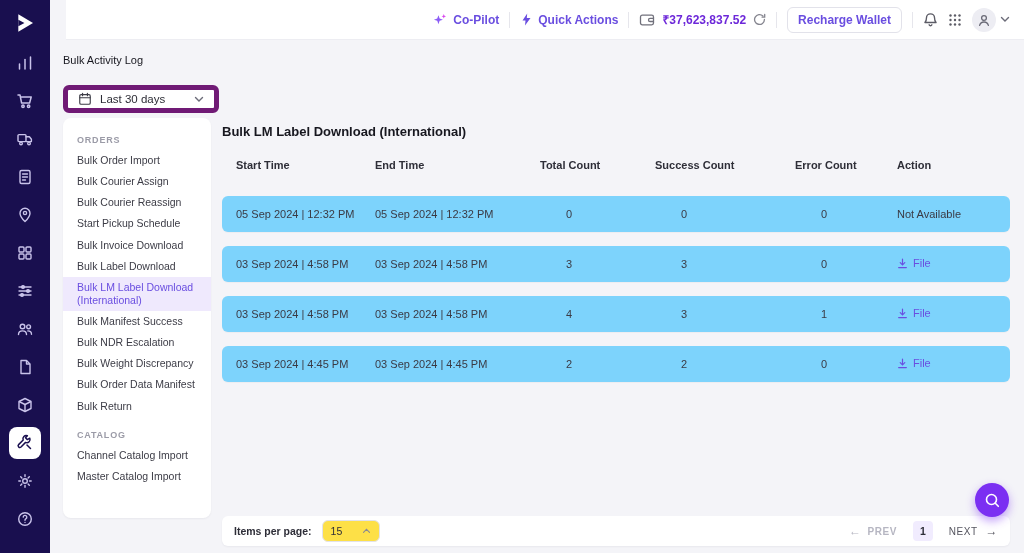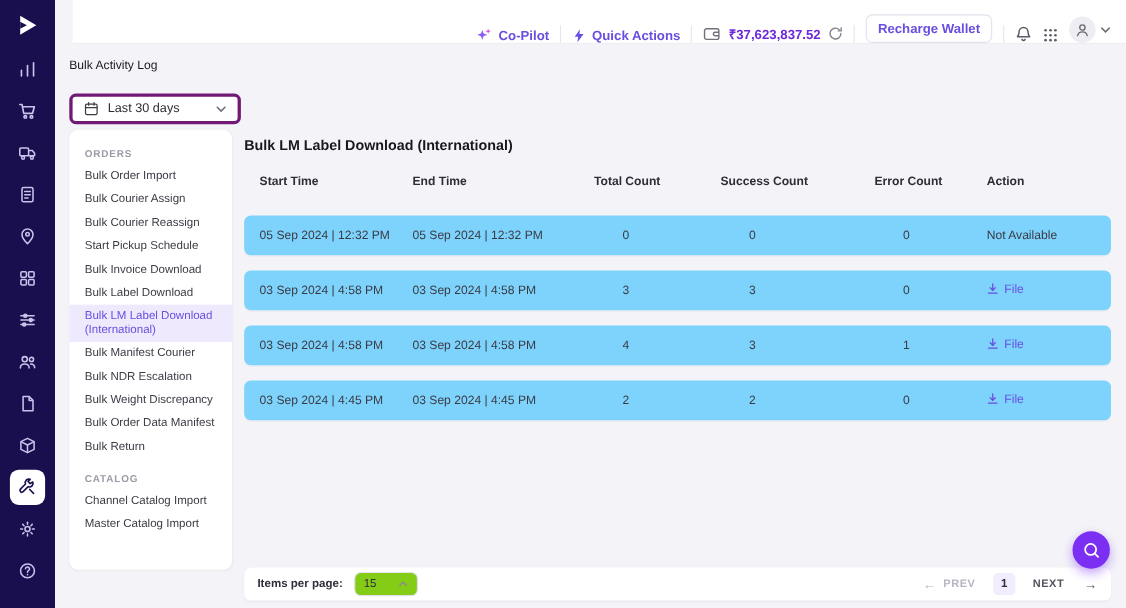--- a/index.html
+++ b/index.html
@@ -24,41 +24,41 @@
     display:flex; align-items:center; justify-content:center;
     cursor:pointer; border-radius:8px;
   }
   .side-icon.active { width:32px; height:32px; margin:3px 0; background:#ffffff; }
   .logo-tile { width:38px; height:34px; display:flex; align-items:center; justify-content:center; margin-bottom:4px; }
 
   
   .topbar {
     position:absolute; left:66px; right:0; top:0; height:40px;
     background:#ffffff; border-bottom:1px solid #ededf2;
-    display:flex; align-items:flex-end; justify-content:flex-end;
+    display:flex; align-items:center; justify-content:flex-end;
     gap:10px; padding:0 14px; font-size:12px;
   }
   .tb-link { display:flex; align-items:center; gap:6px; color:#6a4ee0; font-weight:600; cursor:pointer; white-space:nowrap; }
   .tb-divider { width:1px; height:16px; background:#e6e6ec; }
   .wallet-group { display:flex; align-items:center; gap:7px; }
   .wallet-amount { color:#6d28d9; font-weight:700; font-size:12px; }
   .recharge-btn {
     border:1px solid #e2e2ea; background:#fff; border-radius:6px;
     padding:5px 10px; color:#6a4ee0; font-weight:600; font-size:12px; cursor:pointer;
     font-family:"Liberation Sans", sans-serif;
   }
   .icon-btn { display:flex; align-items:center; justify-content:center; cursor:pointer; }
   .avatar-group { display:flex; align-items:center; gap:4px; cursor:pointer; }
   .avatar { width:24px; height:24px; border-radius:50%; background:#ededf3; display:flex; align-items:center; justify-content:center; }
 
   
   .page-title { position:absolute; left:63px; top:54px; font-size:11px; font-weight:400; color:#17171f; }
   .date-filter {
     position:absolute; left:63px; top:85px; width:156px; height:28px;
-    background:#fff; border:3px solid #701a75; border-radius:6px;
+    background:#fff; border:5px solid #701a75; border-radius:6px;
     display:flex; align-items:center; gap:8px; padding:0 10px;
     font-size:11.5px; color:#2c2c35; cursor:pointer;
     font-family:"Liberation Sans", sans-serif;
   }
   .date-filter .chev { margin-left:auto; }
 
   
   .menu-card {
     position:absolute; left:63px; top:118px; width:148px; height:400px;
     background:#fff; border-radius:8px; padding:12px 0 4px 0;
@@ -90,25 +90,25 @@
   
   .pagination {
     position:absolute; left:222px; right:14px; top:516px; height:30px;
     background:#fff; border-radius:6px; box-shadow:0 1px 2px rgba(20,20,40,.05);
     display:flex; align-items:center; gap:10px; padding:0 12px; font-size:10.5px;
   }
   .ipp-label { color:#2e2e38; font-weight:600; }
   .ipp-select {
     border:1px solid #e2e2ea; border-radius:6px; height:22px; min-width:58px;
     display:flex; align-items:center; justify-content:space-between;
-    padding:0 8px; cursor:pointer; background:#84cc16; color:#2e2e38;
+    padding:0 8px; cursor:pointer; background:#fde047; color:#2e2e38;
   }
   .pag-right { margin-left:auto; display:flex; align-items:center; gap:16px; }
   .pag-prev { display:flex; align-items:center; gap:6px; color:#b6b6c2; font-size:10px; font-weight:700; letter-spacing:.5px; cursor:default; }
-  .pag-next { display:flex; align-items:center; gap:18px; color:#55555f; font-size:10px; font-weight:700; letter-spacing:.5px; cursor:pointer; }
+  .pag-next { display:flex; align-items:center; gap:8px; color:#55555f; font-size:10px; font-weight:400; letter-spacing:.5px; cursor:pointer; }
   .pag-page {
     width:20px; height:20px; border-radius:4px; background:#f1ecfe;
     display:flex; align-items:center; justify-content:center;
     color:#2e2e38; font-weight:700; font-size:10.5px; cursor:pointer;
   }
   .arrow-glyph { font-size:12px; line-height:1; }
 
   
   .chat-fab {
     position:absolute; left:975px; top:483px; width:34px; height:34px;
@@ -346,21 +346,21 @@
 
 <nav class="menu-card">
   <div class="menu-heading">ORDERS</div>
   <div class="menu-item">Bulk Order Import</div>
   <div class="menu-item">Bulk Courier Assign</div>
   <div class="menu-item">Bulk Courier Reassign</div>
   <div class="menu-item">Start Pickup Schedule</div>
   <div class="menu-item">Bulk Invoice Download</div>
   <div class="menu-item">Bulk Label Download</div>
   <div class="menu-item active">Bulk LM Label Download (International)</div>
-  <div class="menu-item">Bulk Manifest Courier</div>
+  <div class="menu-item">Bulk Manifest Success</div>
   <div class="menu-item">Bulk NDR Escalation</div>
   <div class="menu-item">Bulk Weight Discrepancy</div>
   <div class="menu-item">Bulk Order Data Manifest</div>
   <div class="menu-item">Bulk Return</div>
 
   <div class="menu-heading second">CATALOG</div>
   <div class="menu-item">Channel Catalog Import</div>
   <div class="menu-item">Master Catalog Import</div>
 
 </nav>

